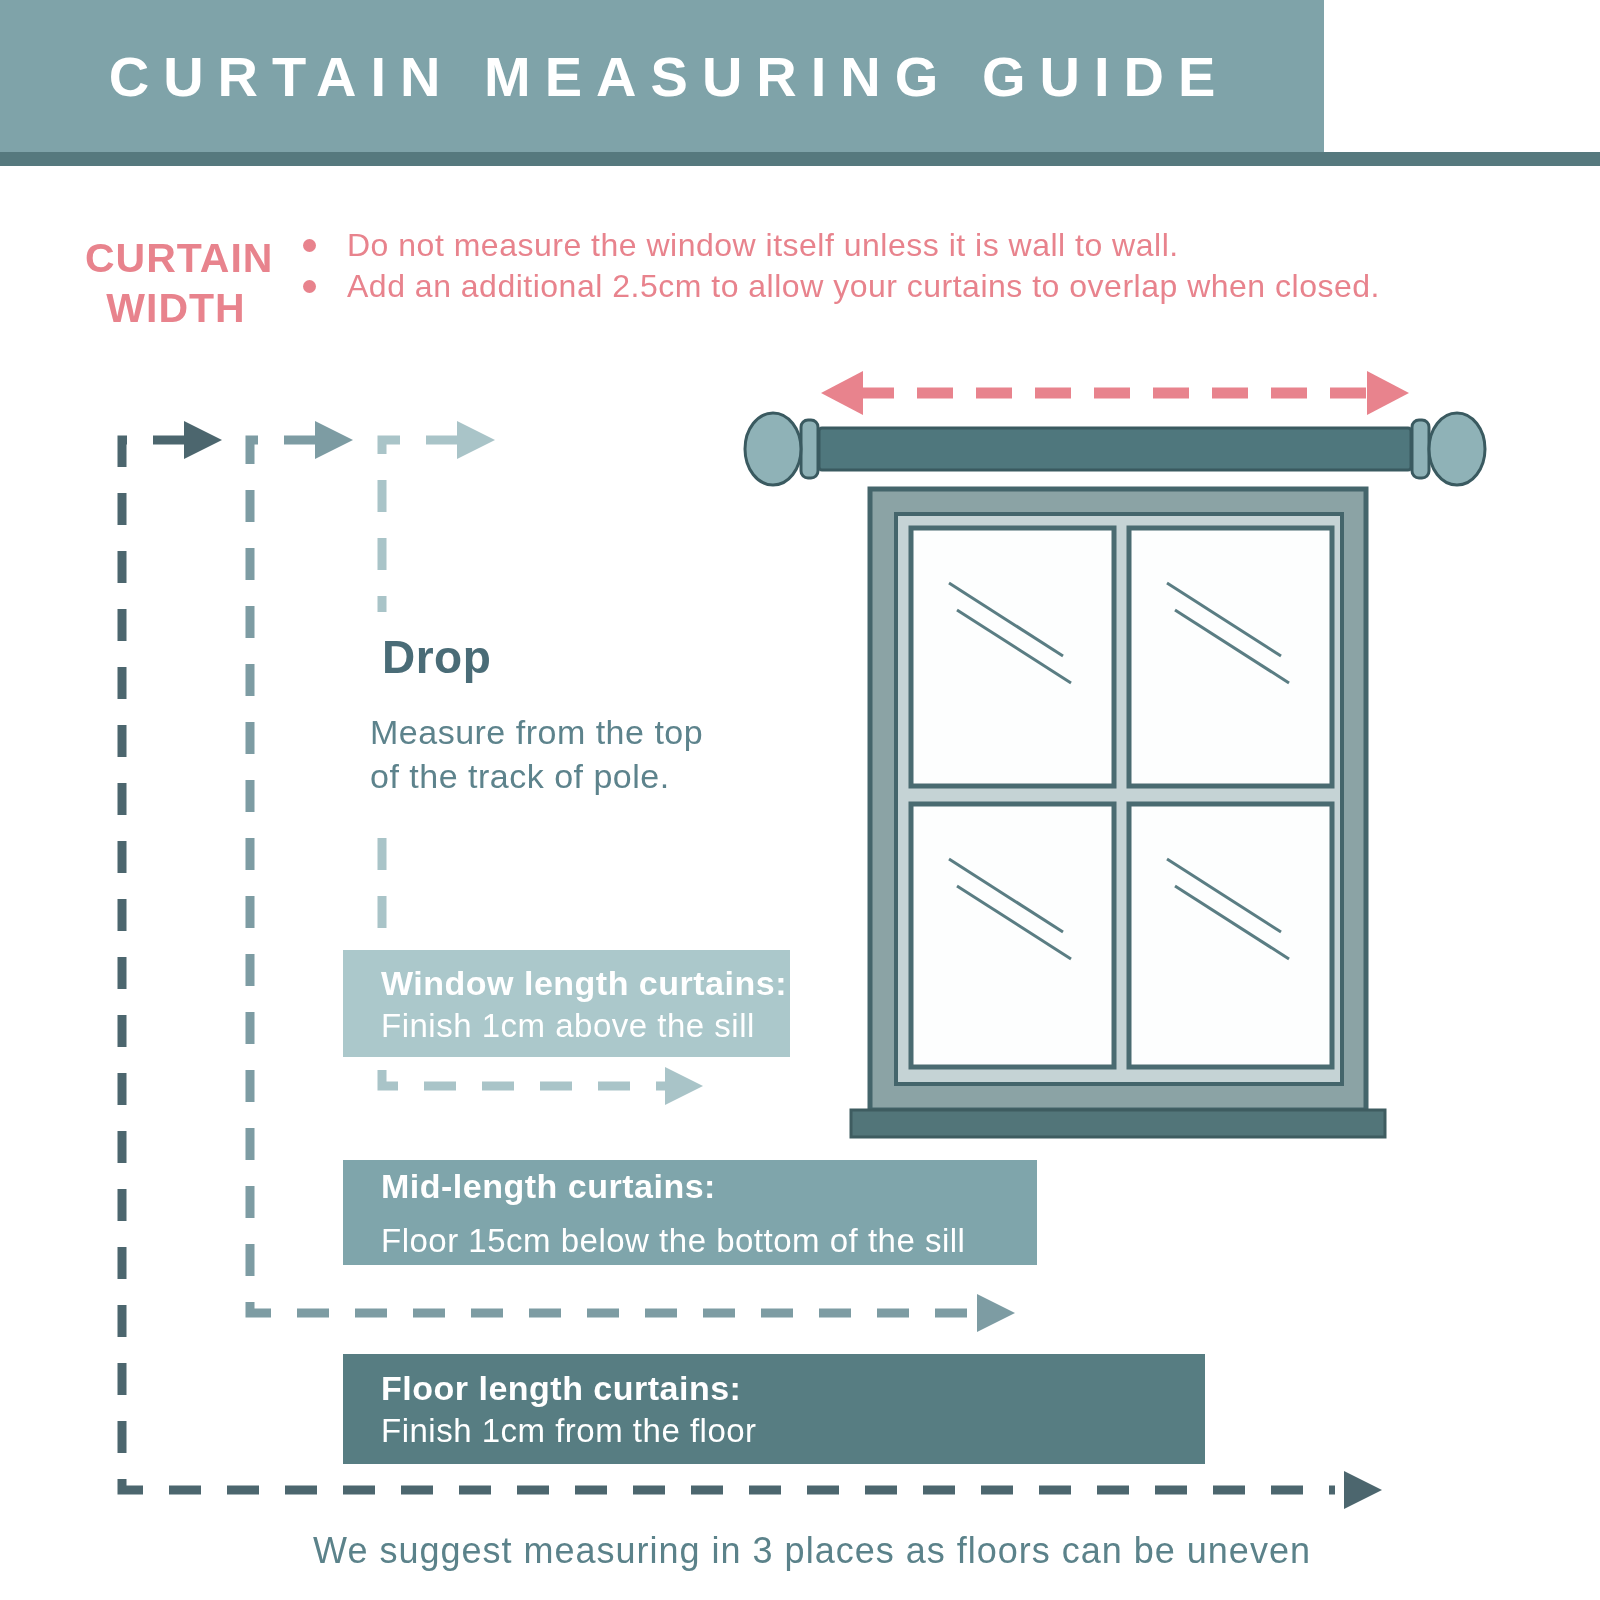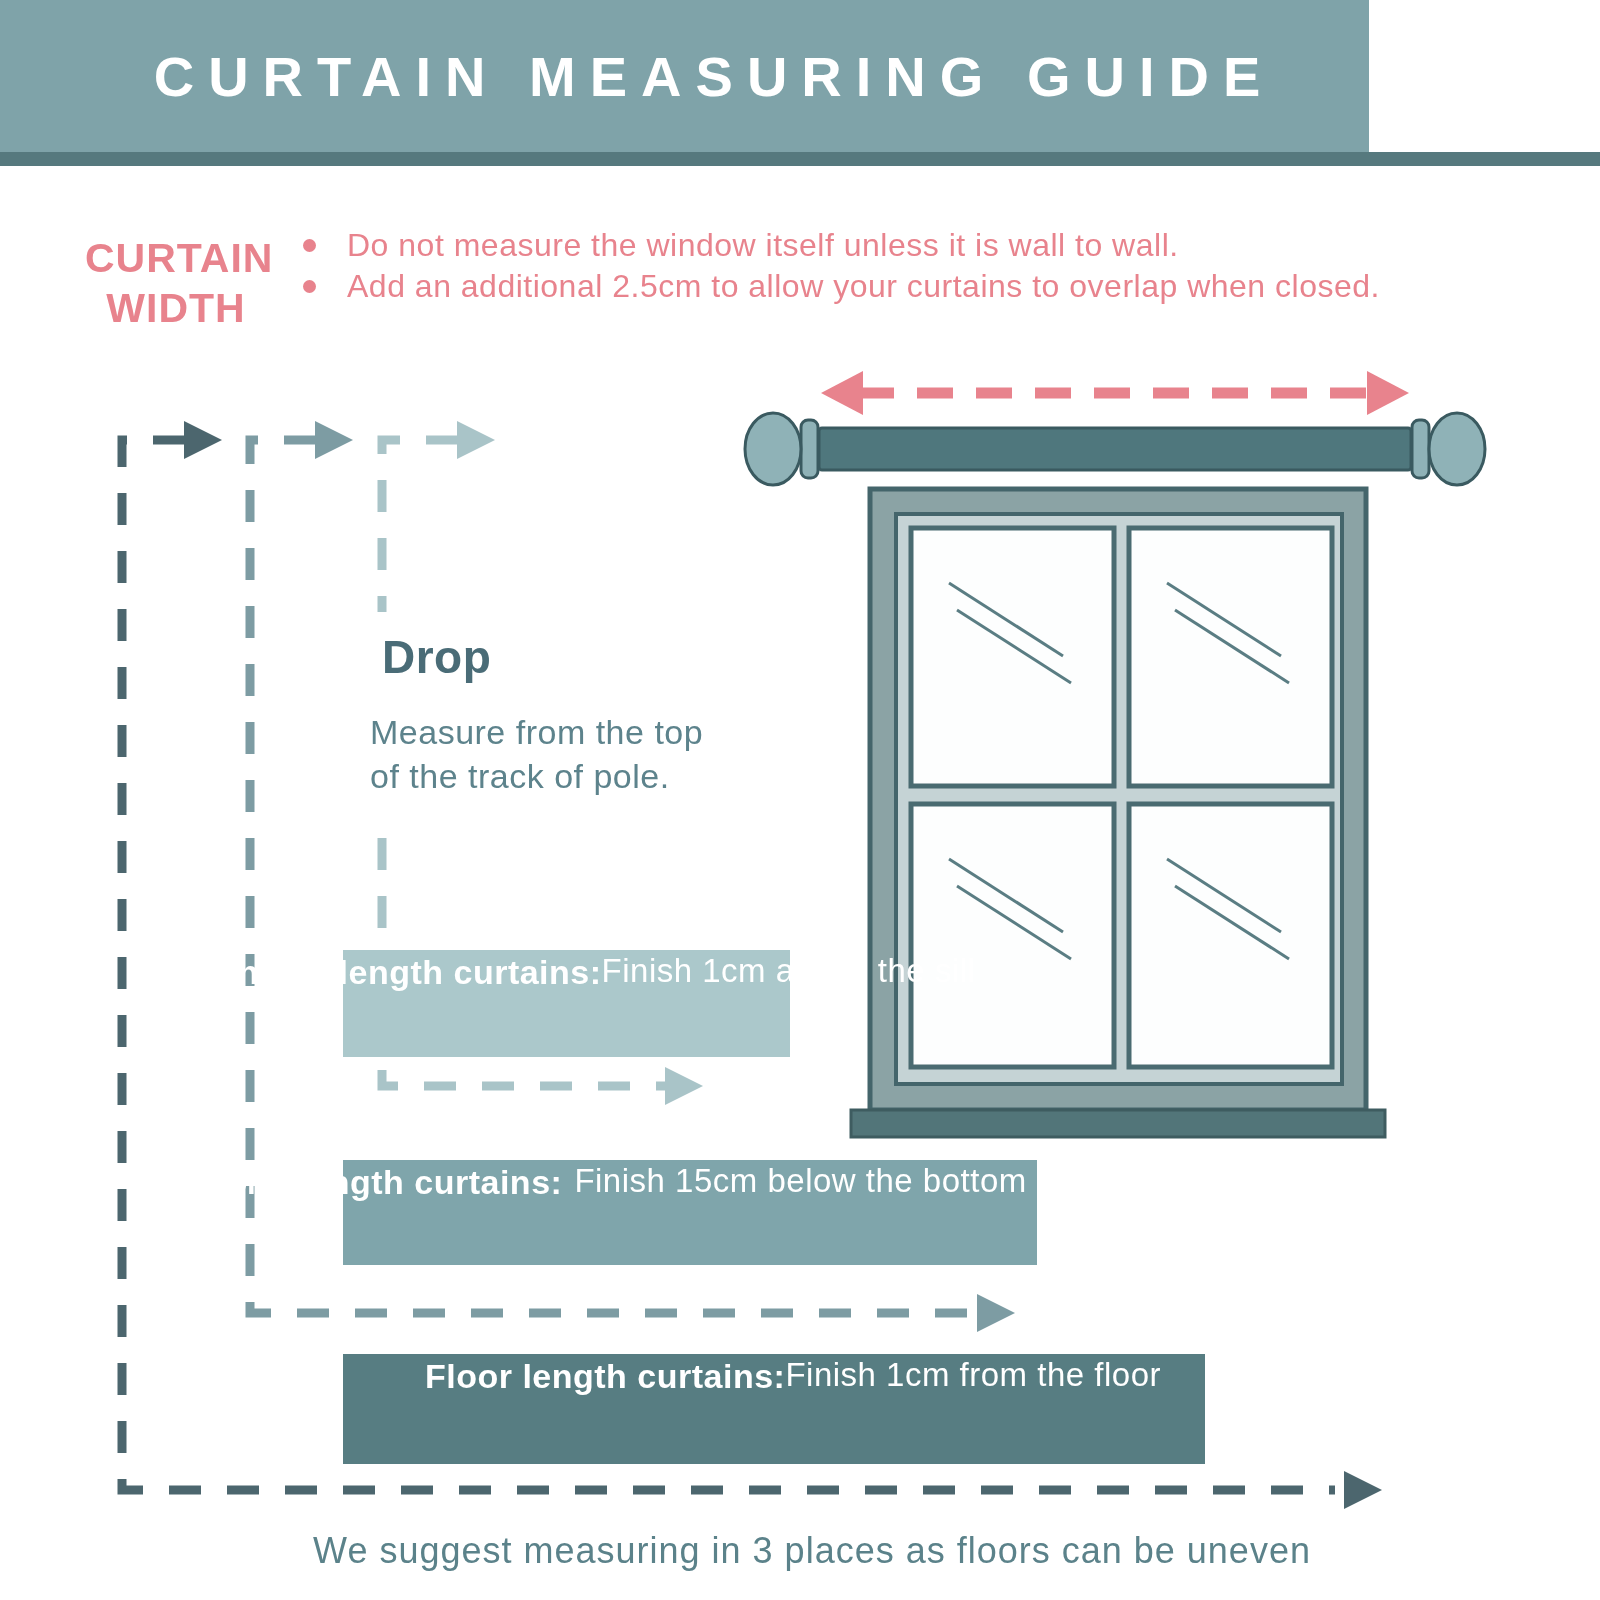--- a/index.html
+++ b/index.html
@@ -3,21 +3,21 @@
 <meta charset="utf-8">
 <style>
   html,body{margin:0;padding:0;background:#ffffff;}
   .poster{
     position:relative;width:1600px;height:1600px;background:#ffffff;overflow:hidden;
     font-family:"Liberation Sans",sans-serif;
   }
   
   .header{
     position:absolute;left:0;top:0;width:1324px;height:152px;
-    background:#7FA3A9;display:flex;align-items:center;justify-content:center;padding-left:45px;
+    background:#7FA3A9;display:flex;align-items:center;justify-content:center;
   }
   .header h1{
     margin:0;color:#ffffff;font-size:56px;font-weight:700;
     letter-spacing:14px;text-indent:14px;white-space:nowrap;
   }
   .header-strip{
     position:absolute;left:0;top:152px;width:1600px;height:14px;background:#56797E;
   }
   
   .width-label{
@@ -46,21 +46,21 @@
   .drop-block h2{
     margin:0 0 26px 16px;color:#4A6C77;font-size:46px;font-weight:700;letter-spacing:0.5px;
   }
   .drop-block p{
     margin:4px;color:#5D838C;font-size:34px;line-height:44px;letter-spacing:0.5px;
   }
   .drop-block p span{display:block;}
   
   .len-box{
     position:absolute;box-sizing:border-box;color:#ffffff;
-    display:flex;flex-direction:row;justify-content:center;
+    display:flex;flex-direction:column;justify-content:center;
     padding-left:38px;letter-spacing:0.5px;
   }
   .len-box .t{font-size:34px;font-weight:700;line-height:44px;white-space:nowrap;}
   .len-box .d{font-size:33px;line-height:42px;white-space:nowrap;}
   .box-window{left:343px;top:950px;width:447px;height:107px;background:#ABC8CB;}
   .box-mid   {left:343px;top:1160px;width:694px;height:105px;background:#7FA5AB;gap:12px;}
   .box-floor {left:343px;top:1354px;width:862px;height:110px;background:#577D82;}
   
   .footer-note{
     position:absolute;left:0;top:1518px;width:1600px;margin:12px;text-align:center;
@@ -155,21 +155,21 @@
       <span>of the track of pole.</span>
     </p>
   </div>
 
   <div class="len-box box-window">
     <span class="t">Window length curtains:</span>
     <span class="d">Finish 1cm above the sill</span>
   </div>
   <div class="len-box box-mid">
     <span class="t">Mid-length curtains:</span>
-    <span class="d">Finish 15cm below the bottom of the wall</span>
+    <span class="d">Floor 15cm below the bottom of the sill</span>
   </div>
   <div class="len-box box-floor">
     <span class="t">Floor length curtains:</span>
     <span class="d">Finish 1cm from the floor</span>
   </div>
 
   <p class="footer-note">We suggest measuring in 3 places as floors can be uneven</p>
 
 </div>
 

